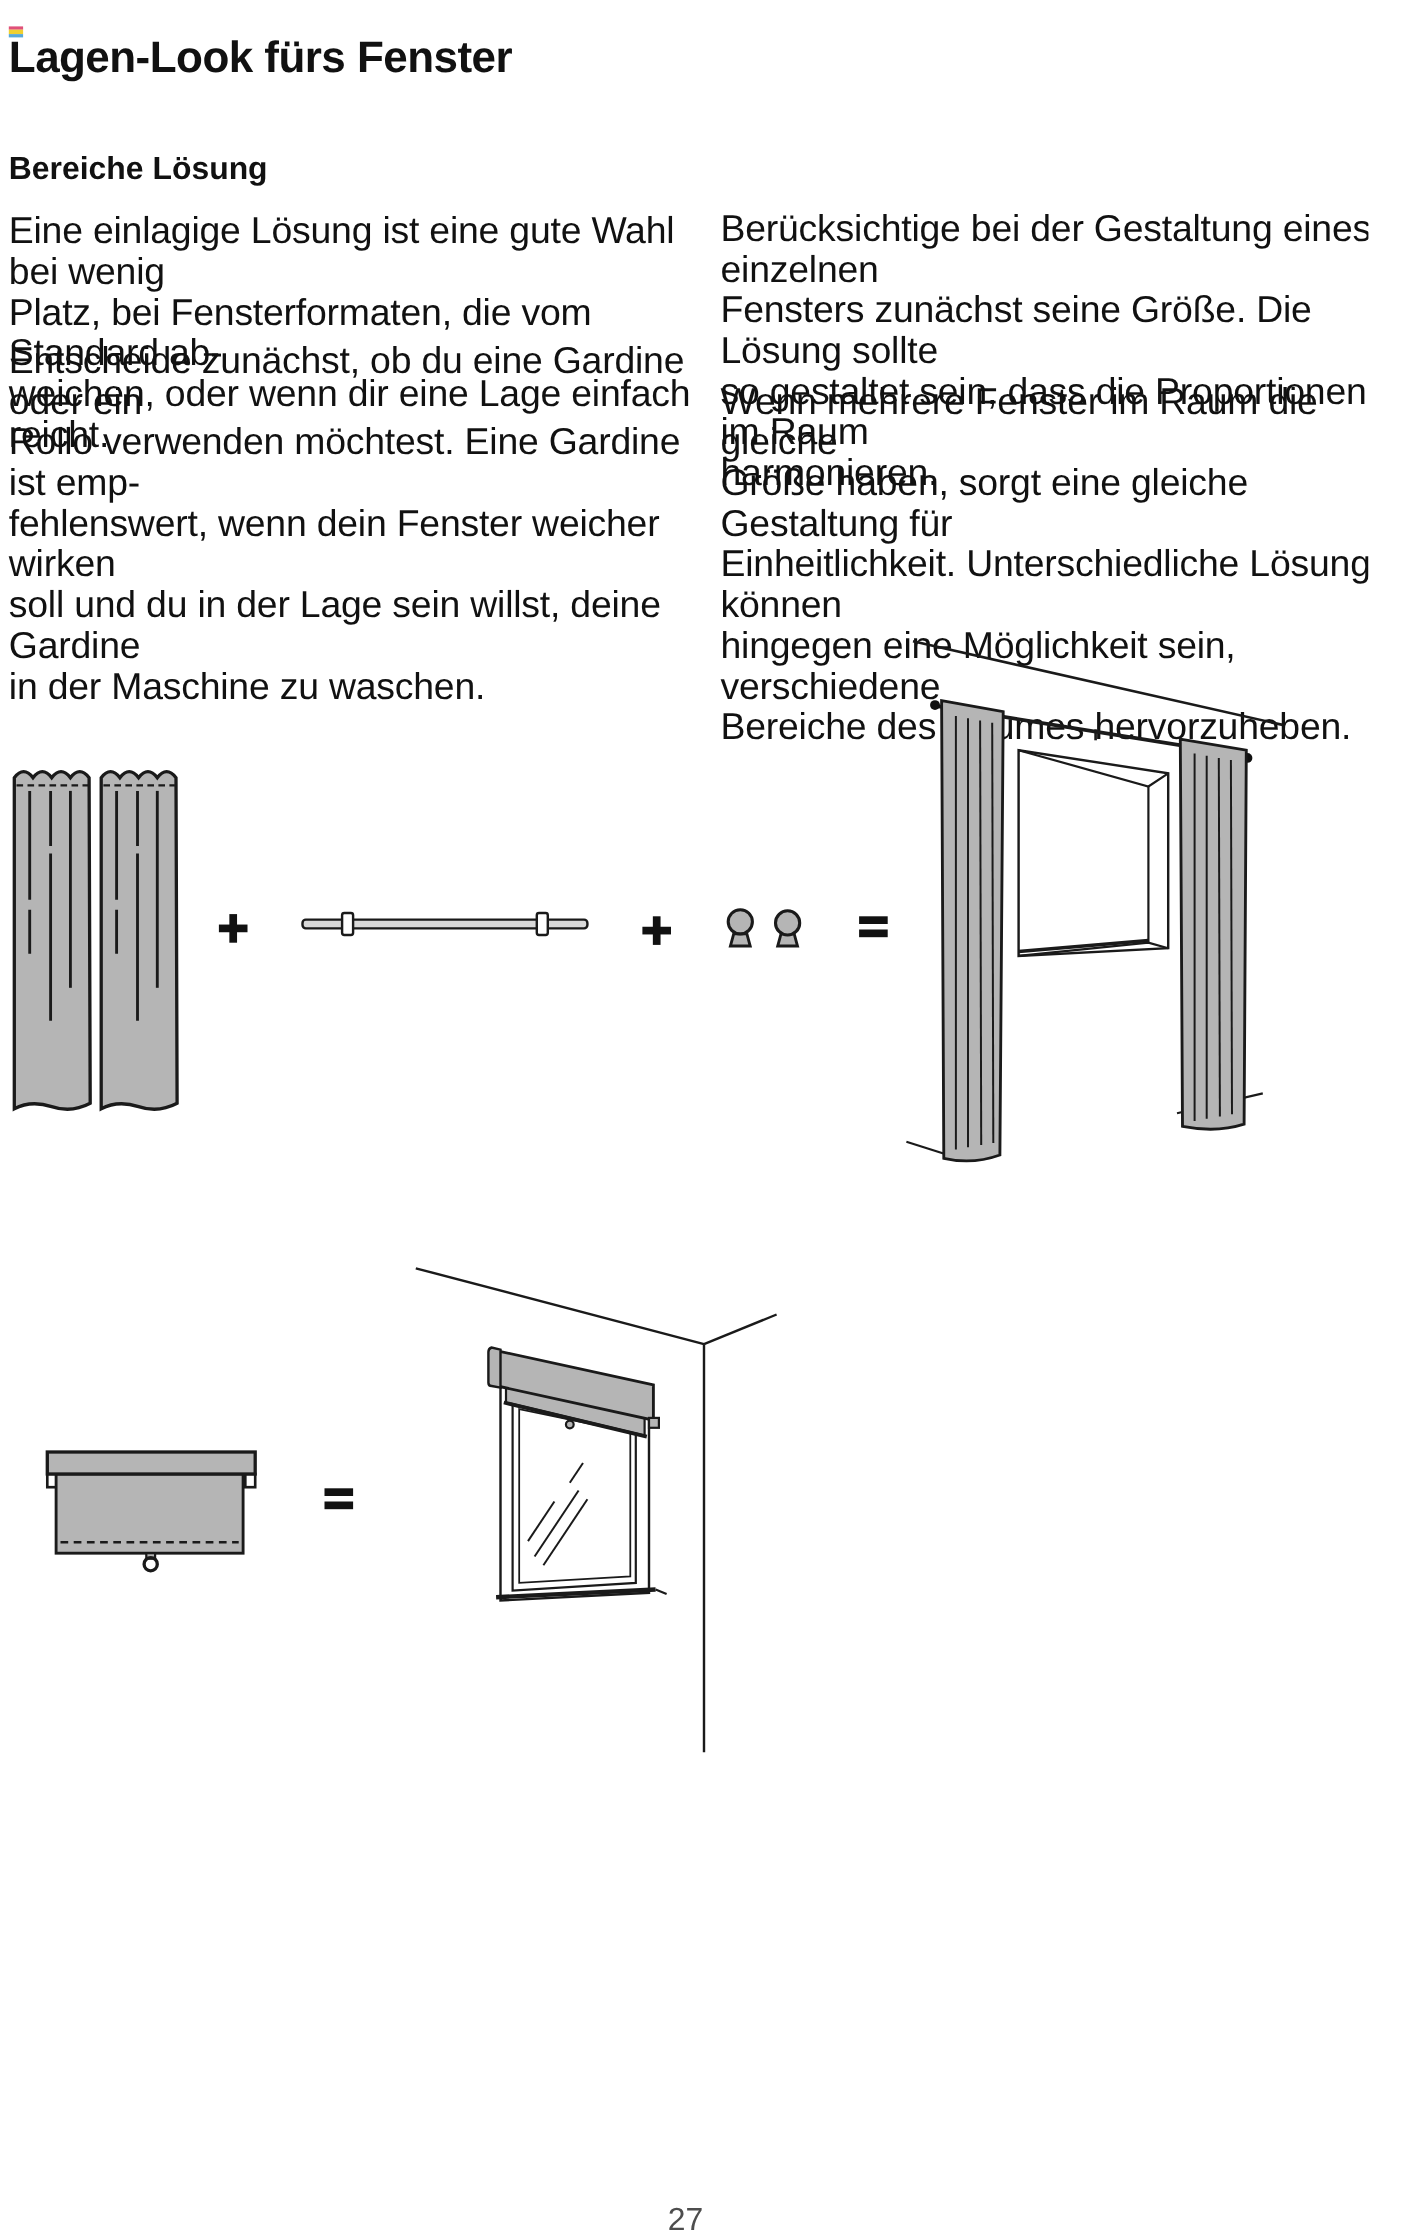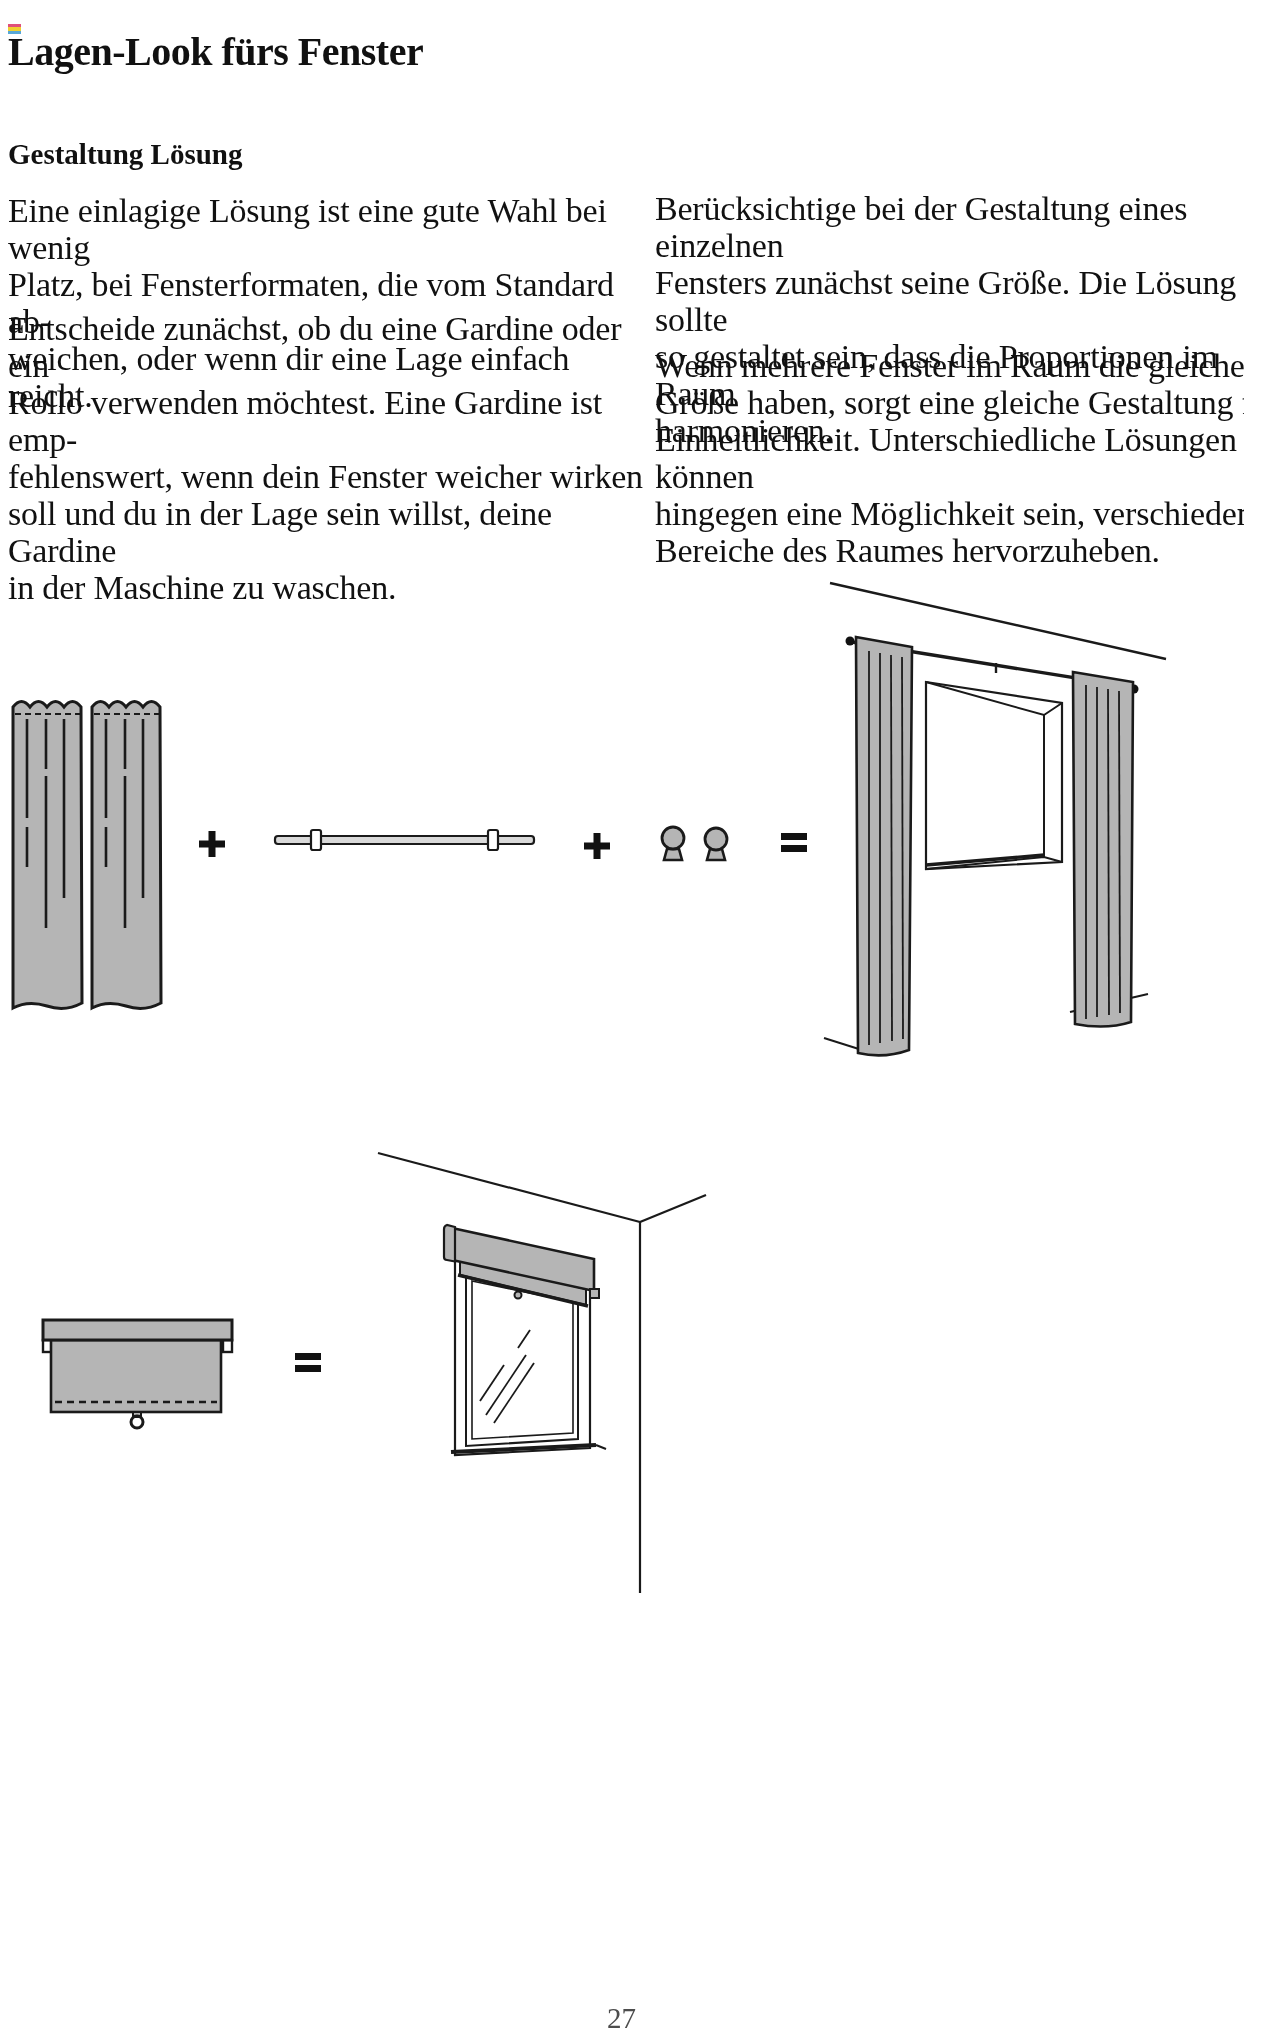--- a/index.html
+++ b/index.html
@@ -1,18 +1,18 @@
 <!DOCTYPE html>
 <html lang="de" style="--text: #111111; --outline: #1a1a1a; --fill-gray: #b5b5b5; --page-number: #4d4d4d; --marker-pink: #e0507a; --marker-yellow: #f0d030; --marker-blue: #58a8d8;"><head>
 <meta charset="utf-8">
 <style>
   html,body{margin:0;padding:0;background:#fff;}
   .page{
     position:relative;width:1244px;height:2029px;background:#ffffff;
-    font-family:Liberation Serif, serif;color:var(--text,#111);
+    font-family:Liberation Sans, sans-serif;color:var(--text,#111);
     overflow:hidden;
   }
   .abs{position:absolute;}
   .title{
     left:8px;top:0px;font-size:40px;line-height:50px;font-weight:700;
     letter-spacing:-0.5px;color:var(--text,#111);
   }
   .marker{left:8px;top:24px;width:13px;height:10px;display:flex;flex-direction:column;}
   .marker span{flex:1;}
   .m-pink{background:var(--marker-pink,#e0507a);}
@@ -47,21 +47,21 @@
 
 <div class="page">
 
   <h1 class="abs title">Lagen-Look fürs Fenster</h1>
   <div class="abs marker">
     <span class="m-pink"></span>
     <span class="m-yellow"></span>
     <span class="m-blue"></span>
   </div>
 
-  <h2 class="abs subhead">Gestaltung Lösung</h2>
+  <h2 class="abs subhead">Bereiche Lösung</h2>
   <p class="abs para lcol p-l1">Eine einlagige Lösung ist eine gute Wahl bei wenig
 Platz, bei Fensterformaten, die vom Standard ab-
 weichen, oder wenn dir eine Lage einfach reicht.</p>
   <p class="abs para lcol p-l2">Entscheide zunächst, ob du eine Gardine oder ein
 Rollo verwenden möchtest. Eine Gardine ist emp-
 fehlenswert, wenn dein Fenster weicher wirken
 soll und du in der Lage sein willst, deine Gardine
 in der Maschine zu waschen.</p>
 
   <p class="abs para rcol p-r1">Berücksichtige bei der Gestaltung eines einzelnen

